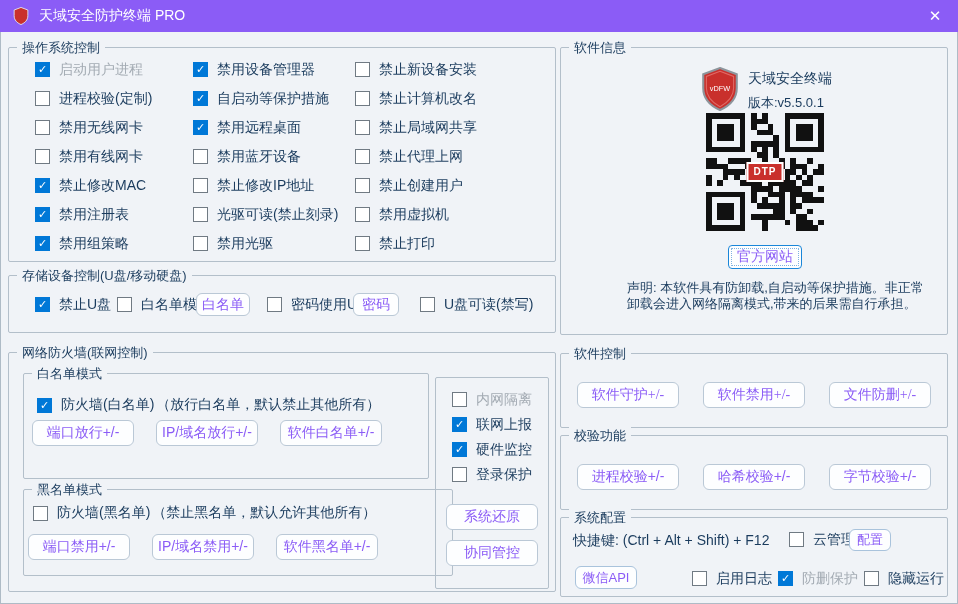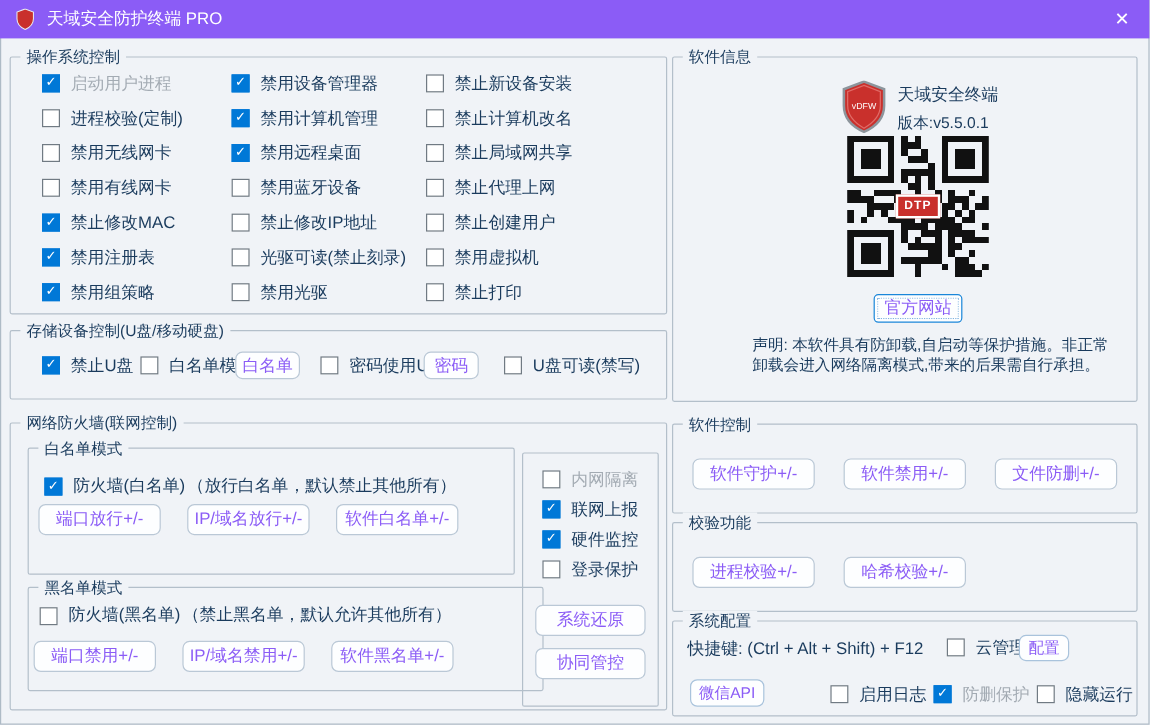--- a/index.html
+++ b/index.html
@@ -83,21 +83,21 @@
     padding:3px 5px;border:2px solid #ffffff;line-height:1;letter-spacing:1px;
   }
   #btn-site{
     position:absolute;left:167px;top:197px;width:74px;height:24px;
     border:1px solid #1a86d9;border-radius:4px;outline:1px dotted #7fb2e0;outline-offset:-4px;
   }
   #disclaimer{
     position:absolute;left:66px;top:232px;width:300px;
     font-size:13px;line-height:16px;color:#1a3b5d;
   }
-  #g-swctl{left:560px;top:353px;width:388px;height:75px;}
+  #g-swctl{left:560px;top:353px;width:388px;height:75px;font-family:Liberation Serif, serif;}
   #g-verify{left:560px;top:435px;width:388px;height:75px;}
   #g-swctl .btnrow,#g-verify .btnrow{left:16px;top:28px;gap:24px;}
   #g-sys{left:560px;top:517px;width:388px;height:80px;}
   #hotkey{position:absolute;left:12px;top:14px;font-size:14px;white-space:nowrap;}
   #sys-cloud{position:absolute;left:228px;top:13px;}
   #btn-config{position:absolute;left:288px;top:11px;width:42px;height:22px;border-color:#a9c3dc;}
   #btn-wechat{position:absolute;left:14px;top:48px;width:62px;height:23px;border-color:#a9c3dc;}
   #sys-log{position:absolute;left:131px;top:52px;}
   #sys-nodelete{position:absolute;left:217px;top:52px;}
   #sys-hide{position:absolute;left:303px;top:52px;}
@@ -145,21 +145,21 @@
         <span class="lbl">禁用组策略</span>
       </div>
     </div>
   <div class="oscol" id="oscol2">
       <div class="chk">
         <span class="cb on">✓</span>
         <span class="lbl">禁用设备管理器</span>
       </div>
       <div class="chk">
         <span class="cb on">✓</span>
-        <span class="lbl">禁用计算机管理</span>
+        <span class="lbl">自启动等保护措施</span>
       </div>
       <div class="chk">
         <span class="cb on">✓</span>
         <span class="lbl">禁用远程桌面</span>
       </div>
       <div class="chk">
         <span class="cb"></span>
         <span class="lbl">禁用蓝牙设备</span>
       </div>
       <div class="chk">
@@ -553,20 +553,21 @@
       <button class="btn">软件禁用+/-</button>
       <button class="btn">文件防删+/-</button>
     </div>
 </div>
 
 <div class="grp" id="g-verify">
   <span class="grp-title">校验功能</span>
   <div class="btnrow">
       <button class="btn">进程校验+/-</button>
       <button class="btn">哈希校验+/-</button>
+      <button class="btn">字节校验+/-</button>
     </div>
 </div>
 
 <div class="grp" id="g-sys">
   <span class="grp-title">系统配置</span>
   <div id="hotkey">快捷键: (Ctrl + Alt + Shift) + F12</div>
   <div class="chk" id="sys-cloud">
       <span class="cb"></span>
       <span class="lbl">云管理</span>
     </div>

